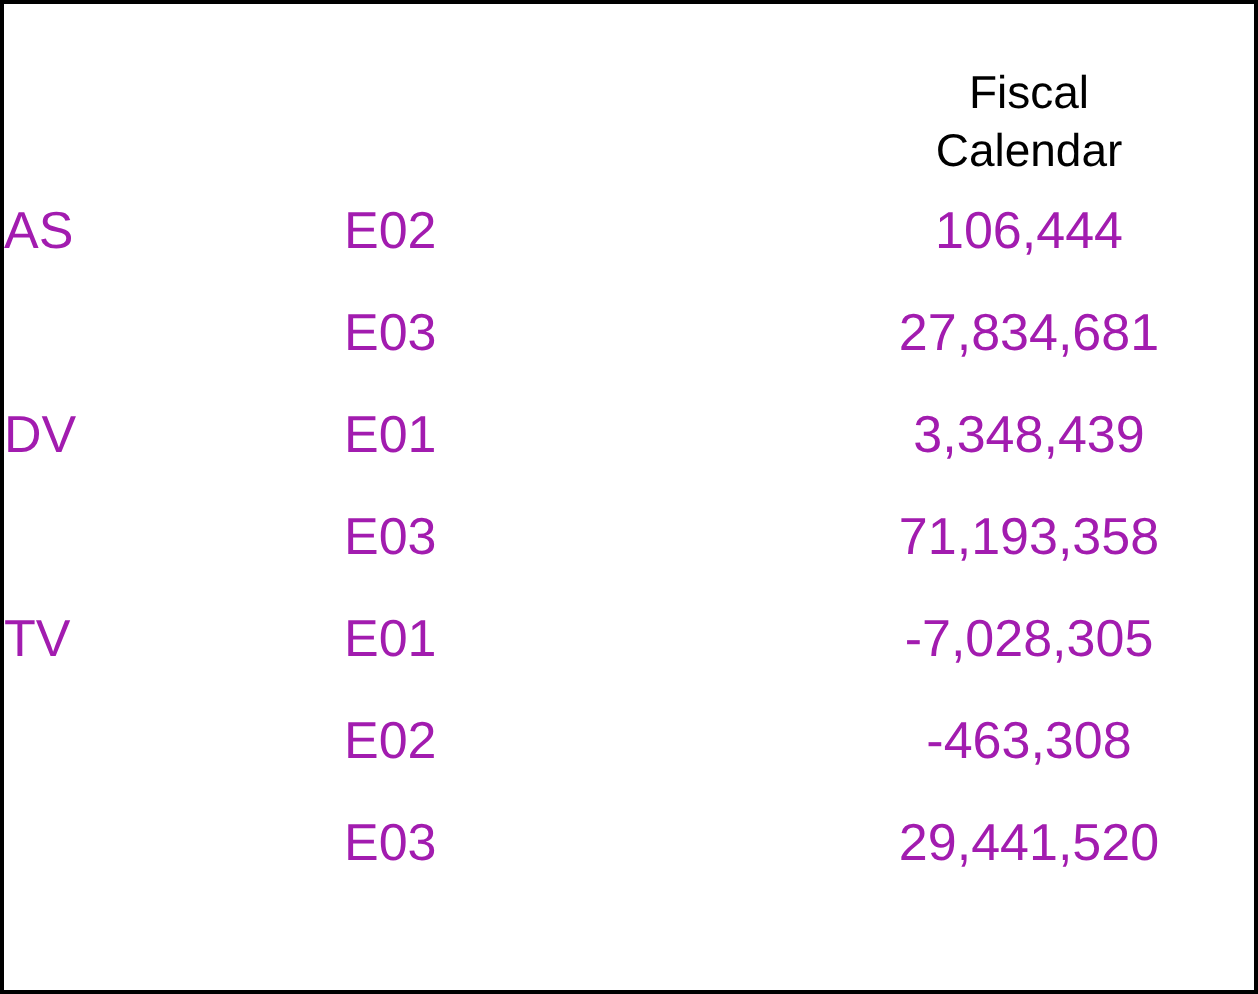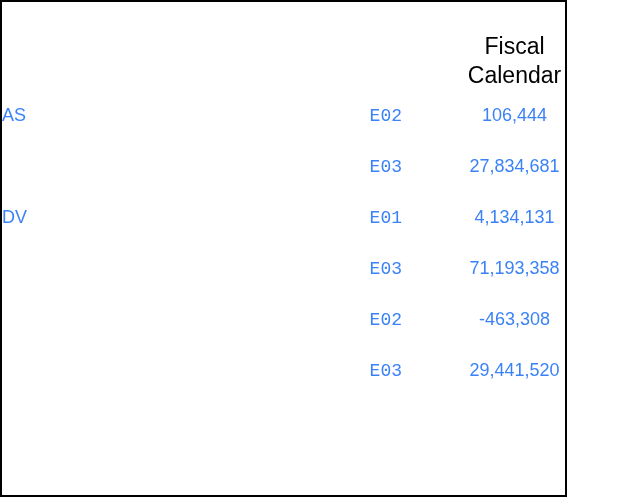--- a/index.html
+++ b/index.html
@@ -8,21 +8,21 @@
     background: #ffffff;
   }
   body {
     width: 629px;
     height: 497px;
     font-family: "Liberation Sans", sans-serif;
     overflow: hidden;
   }
   #table-frame {
     box-sizing: border-box;
-    width: 567px;
+    width: 629px;
     height: 497px;
     border: 2px solid #000000;
     background: #ffffff;
     padding: 0;
   }
   table.data-table {
     width: 100%;
     border-collapse: collapse;
     table-layout: fixed;
   }
@@ -46,32 +46,31 @@
     padding: 0 26px 6px 0;
     font-weight: normal;
   }
   .head-value .hv-line {
     display: block;
   }
 
   tbody tr.data-row td {
     padding: 0;
     height: 51px;
-    font-size: 18px;
-    color: #3b82f6;
+    font-size: 26px;
+    color: #a21caf;
     vertical-align: middle;
   }
   td.cell-group {
     text-align: left;
     padding-left: 27px;
   }
   td.cell-code {
-    text-align: right;
+    text-align: left;
     padding-left: 26px;
-    font-family: Liberation Mono, monospace;
   }
   td.cell-value {
     text-align: center;
     padding-right: 26px;
   }
   .bottom-spacer {
     height: 28px;
   }
 </style>
 </head>
@@ -101,26 +100,31 @@
         <td class="cell-value">106,444</td>
       </tr>
       <tr class="data-row">
         <td class="cell-group"></td>
         <td class="cell-code">E03</td>
         <td class="cell-value">27,834,681</td>
       </tr>
       <tr class="data-row">
         <td class="cell-group">DV</td>
         <td class="cell-code">E01</td>
-        <td class="cell-value">4,134,131</td>
+        <td class="cell-value">3,348,439</td>
       </tr>
       <tr class="data-row">
         <td class="cell-group"></td>
         <td class="cell-code">E03</td>
         <td class="cell-value">71,193,358</td>
+      </tr>
+      <tr class="data-row">
+        <td class="cell-group">TV</td>
+        <td class="cell-code">E01</td>
+        <td class="cell-value">-7,028,305</td>
       </tr>
       <tr class="data-row">
         <td class="cell-group"></td>
         <td class="cell-code">E02</td>
         <td class="cell-value">-463,308</td>
       </tr>
       <tr class="data-row">
         <td class="cell-group"></td>
         <td class="cell-code">E03</td>
         <td class="cell-value">29,441,520</td>

